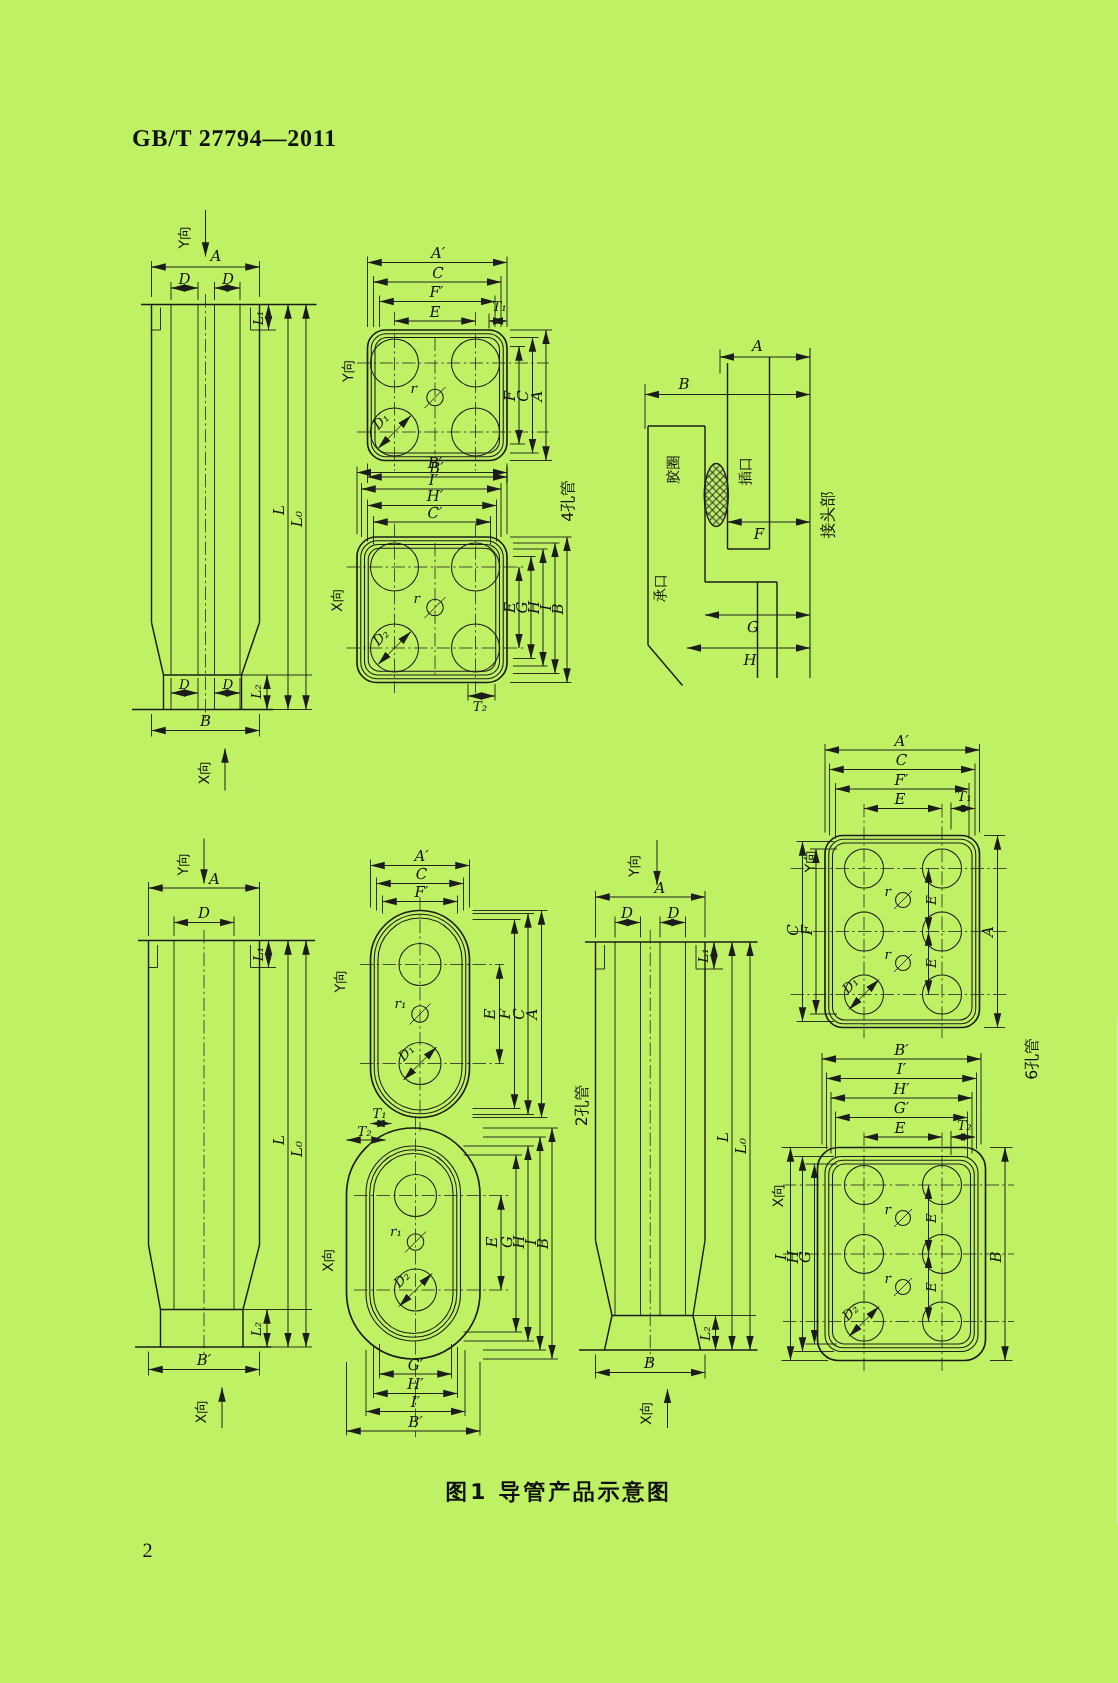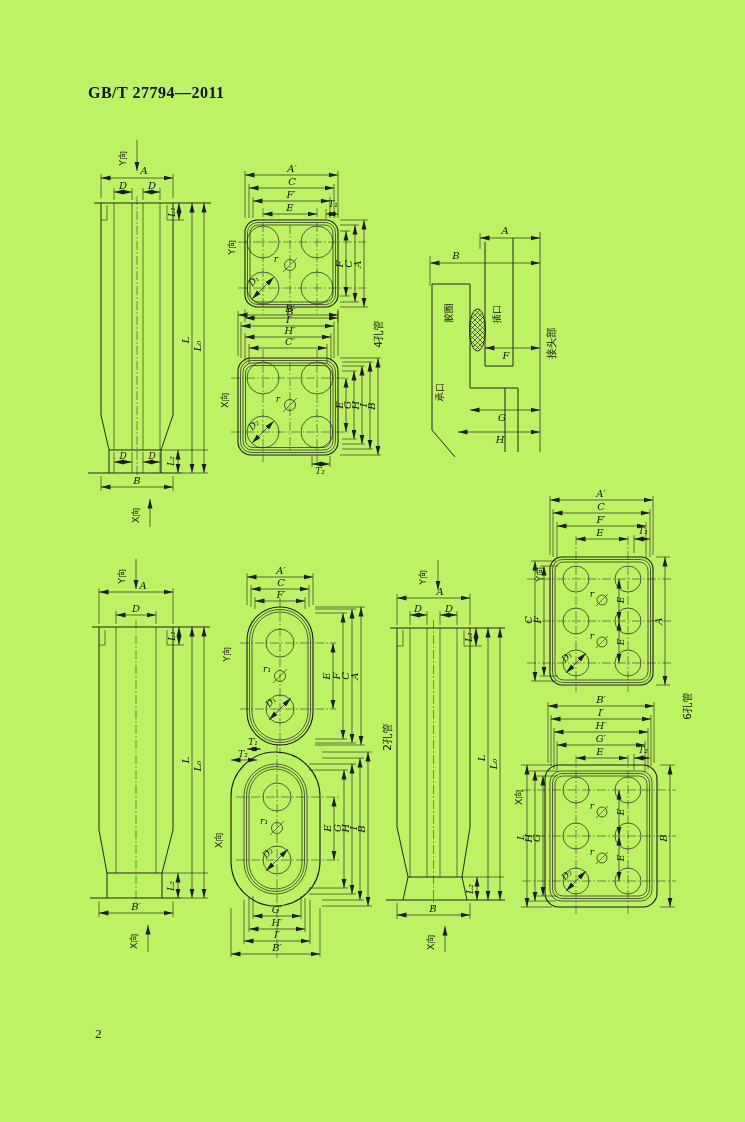--- a/index.html
+++ b/index.html
@@ -556,14 +556,15 @@
       <text class="d mid" transform="rotate(-90 540 838)" x="540" y="838">G</text>
       <line class="tn" x1="660" y1="765" x2="675" y2="765"></line>
         <line class="tn" x1="660" y1="907" x2="675" y2="907"></line>
       <line class="dm" x1="670" y1="765" x2="670" y2="907" marker-start="url(#ar)" marker-end="url(#ar)"></line>
       <text class="d mid" transform="rotate(-90 667 838)" x="667" y="838">B</text>
       <text class="c mid" transform="rotate(-90 522 797)" x="522" y="797">X向</text>
       <text class="cb mid" transform="rotate(-90 691 706)" x="691" y="706">6孔管</text>
     </g>
   </svg>
 
+  <div class="cap">图1 导管产品示意图</div>
   <div class="pn">2</div>
 </div>
 
 </body></html>

